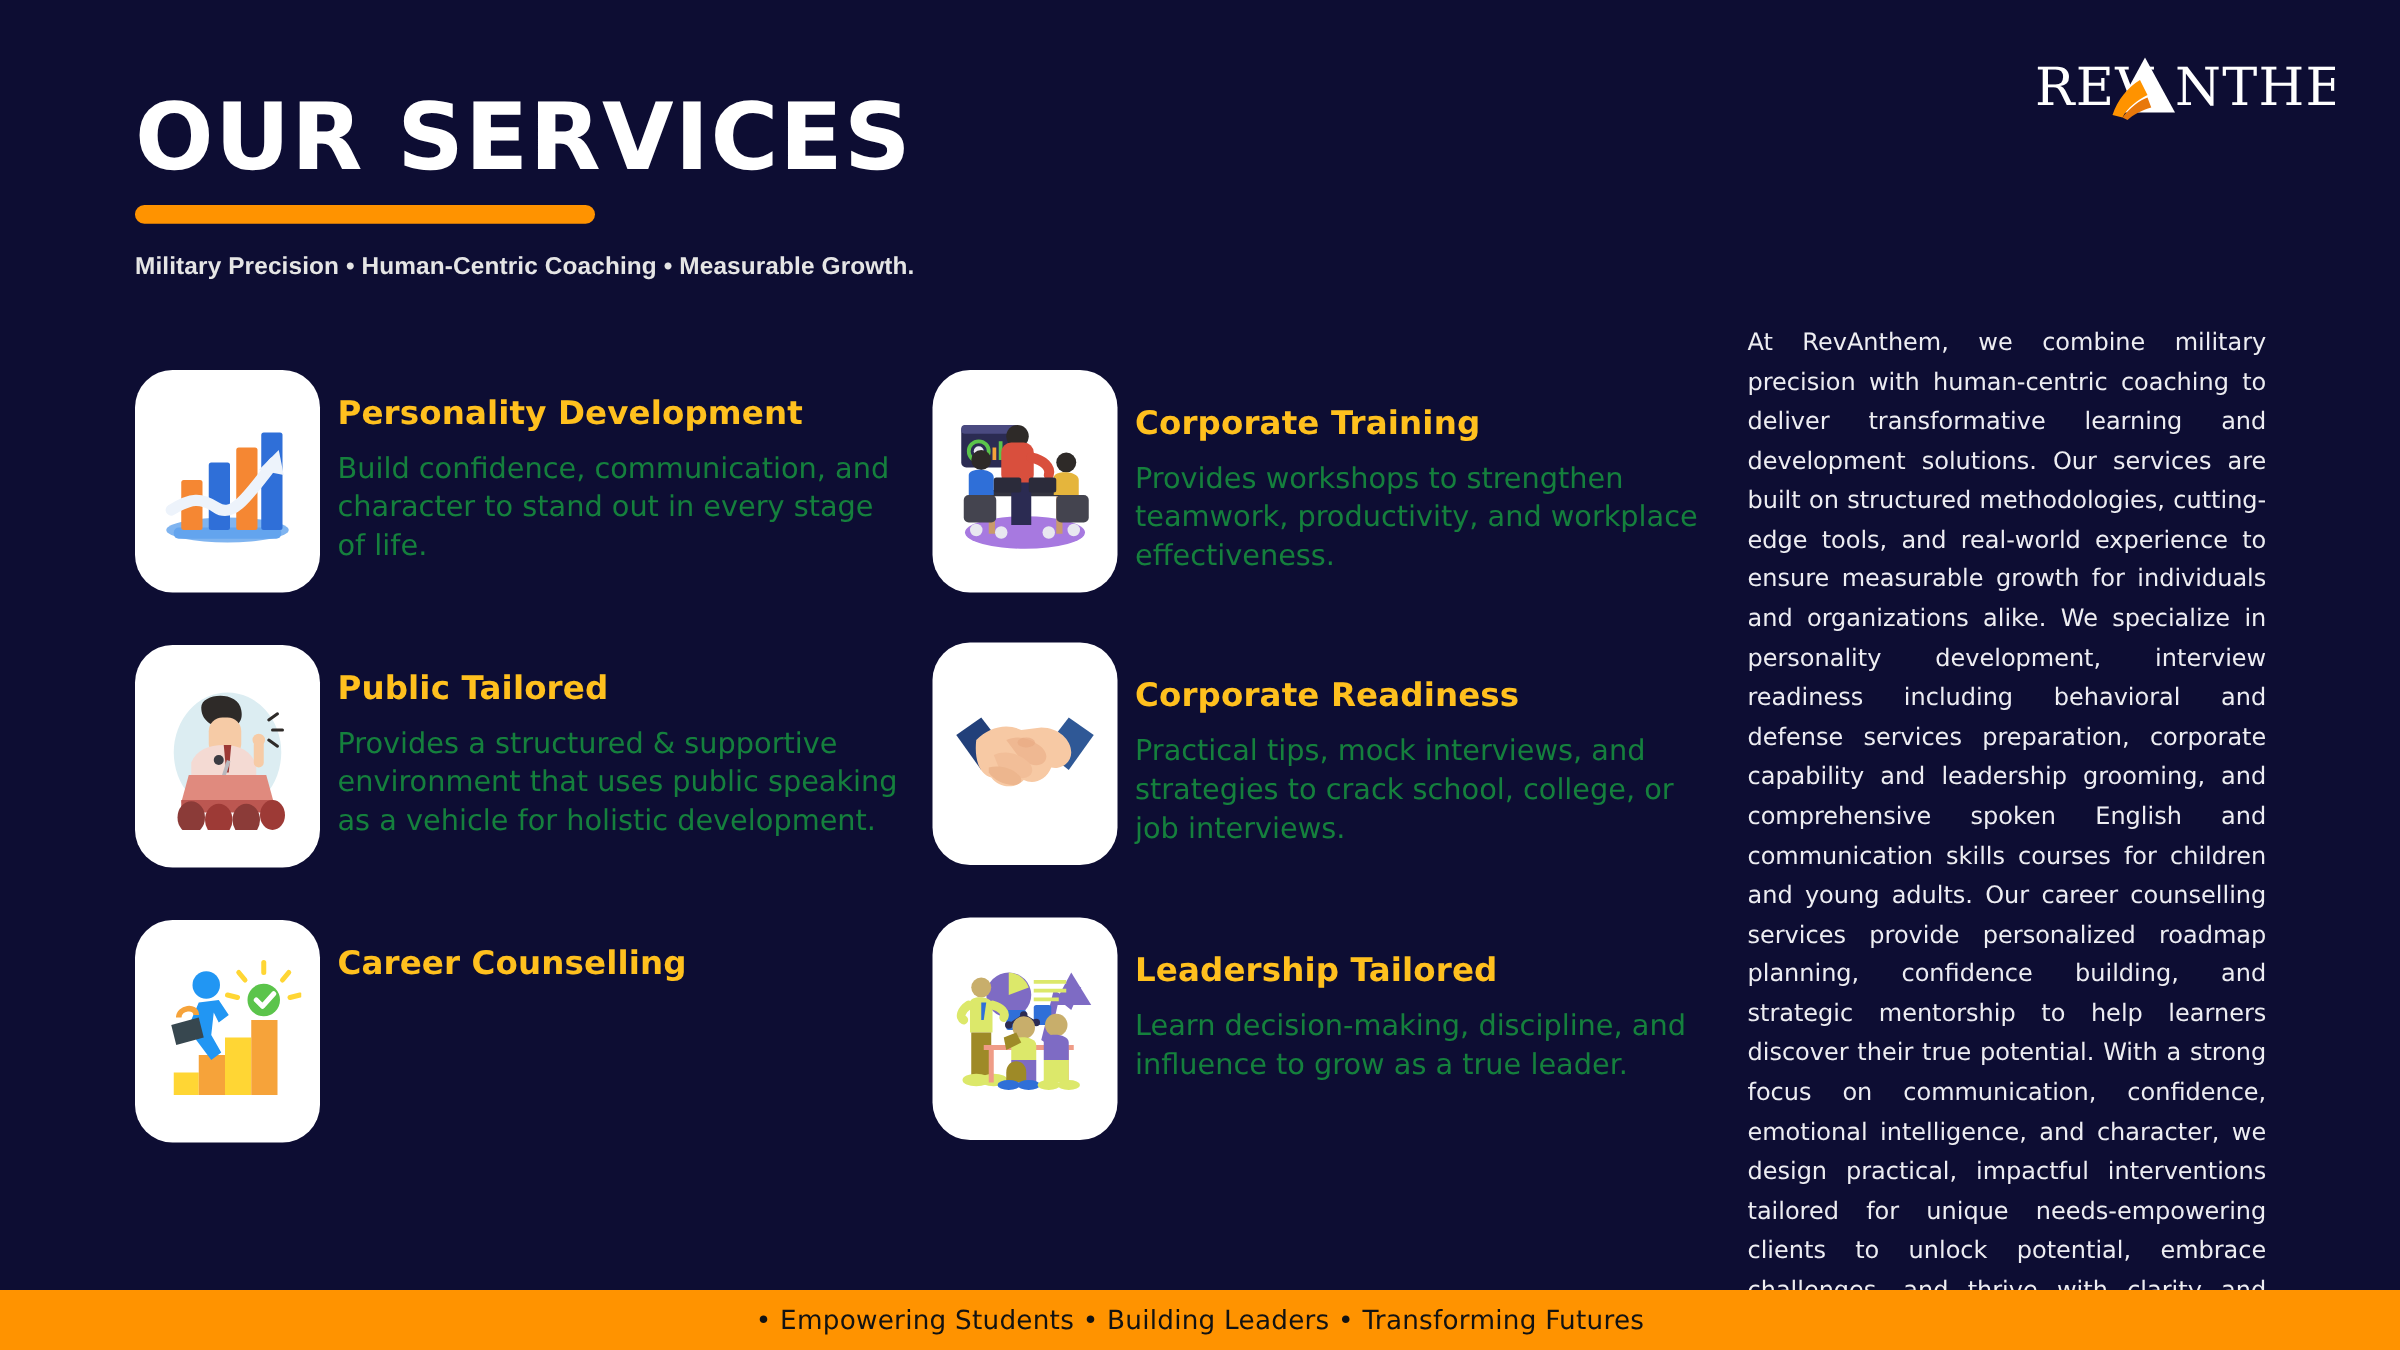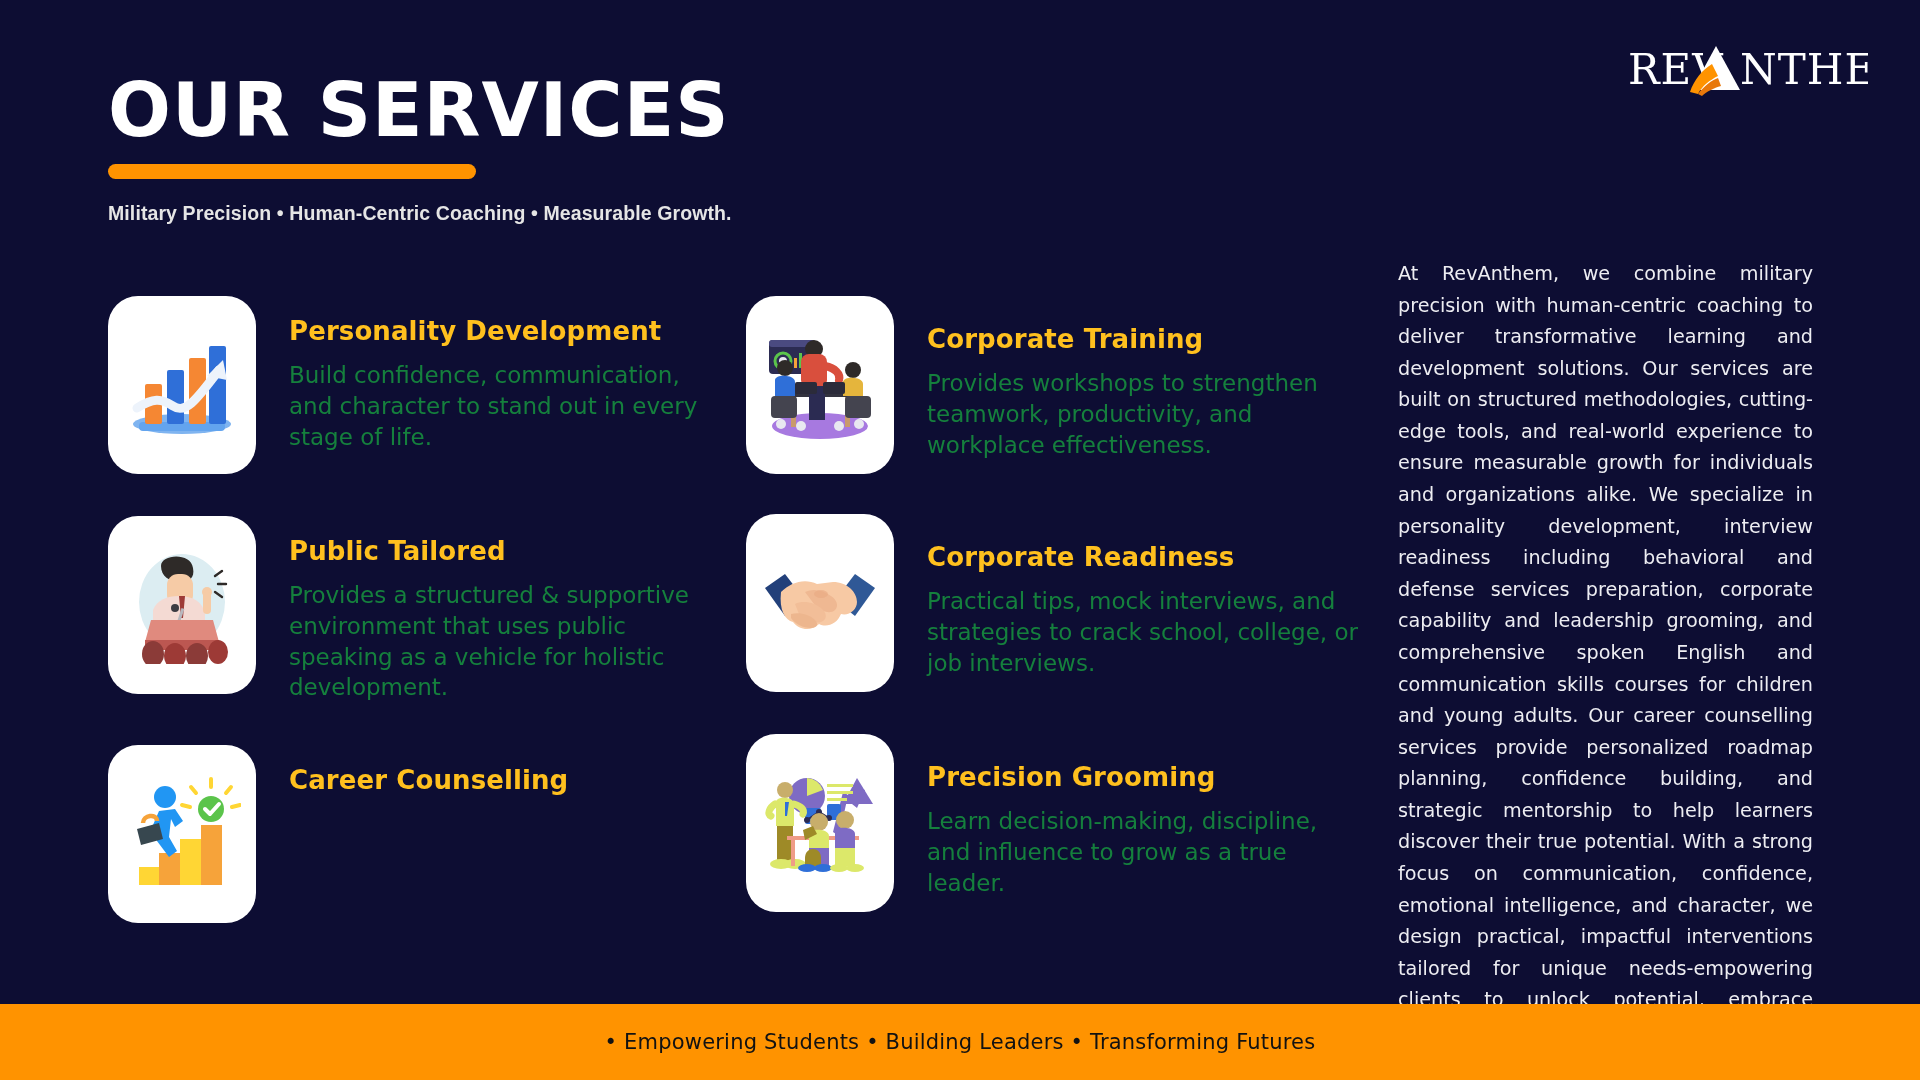--- a/index.html
+++ b/index.html
@@ -64,21 +64,21 @@
     background:#FFFFFF;
     border-radius:30px;
     display:flex;
     align-items:center;
     justify-content:center;
     overflow:hidden;
   }
   .card-icon svg { display:block; }
 
   .card-body {
-    padding-left:33px;
+    padding-left:14px;
     padding-top:20px;
     flex:1 1 auto;
   }
   .card-title {
     color:#FFC01E;
     font-size:26px;
     font-weight:bold;
     letter-spacing:0.1px;
     margin-bottom:14px;
     font-family:"DejaVu Sans", sans-serif;
@@ -104,21 +104,21 @@
     font-size:19.2px;
     line-height:1.645;
     text-align:justify;
     font-family:"DejaVu Sans", sans-serif;
   }
 
   
   .footer {
     position:absolute;
     left:0; bottom:0;
-    width:1920px; height:76px;
+    width:1920px; height:48px;
     background:#FF9300;
     display:flex;
     align-items:center;
     justify-content:center;
   }
   .footer-text {
     color:#121212;
     font-size:21px;
     letter-spacing:0.2px;
     font-family:"DejaVu Sans", sans-serif;
@@ -314,21 +314,21 @@
         <path d="M74 68 C74 62, 94 62, 94 70 L94 84 L74 84 Z" fill="#7E6BC4"></path>
         <rect x="74" y="84" width="20" height="18" fill="#DCE86A"></rect>
         <path d="M44 94 C44 82, 60 82, 60 94 L60 102 L44 102 Z" fill="#9E8A27"></path>
         <ellipse cx="46" cy="104" rx="9" ry="4" fill="#2F6FD8"></ellipse>
         <ellipse cx="62" cy="104" rx="9" ry="4" fill="#2F6FD8"></ellipse>
         <ellipse cx="78" cy="104" rx="9" ry="4" fill="#DCE86A"></ellipse>
         <ellipse cx="94" cy="104" rx="9" ry="4" fill="#DCE86A"></ellipse>
       </svg>
     </div>
     <div class="card-body">
-      <div class="card-title">Precision Grooming</div>
+      <div class="card-title">Leadership Tailored</div>
       <div class="card-desc">Learn decision-making, discipline, and influence to grow as a true leader.</div>
     </div>
   </div>
 
 </div>
 
 <div class="about">At RevAnthem, we combine military precision with human-centric coaching to deliver transformative learning and development solutions. Our services are built on structured methodologies, cutting-edge tools, and real-world experience to ensure measurable growth for individuals and organizations alike. We specialize in personality development, interview readiness including behavioral and defense services preparation, corporate capability and leadership grooming, and comprehensive spoken English and communication skills courses for children and young adults. Our career counselling services provide personalized roadmap planning, confidence building, and strategic mentorship to help learners discover their true potential. With a strong focus on communication, confidence, emotional intelligence, and character, we design practical, impactful interventions tailored for unique needs-empowering clients to unlock potential, embrace challenges, and thrive with clarity and purpose.</div>
 
 <div class="footer">
   <div class="footer-text">• Empowering Students • Building Leaders • Transforming Futures</div>

